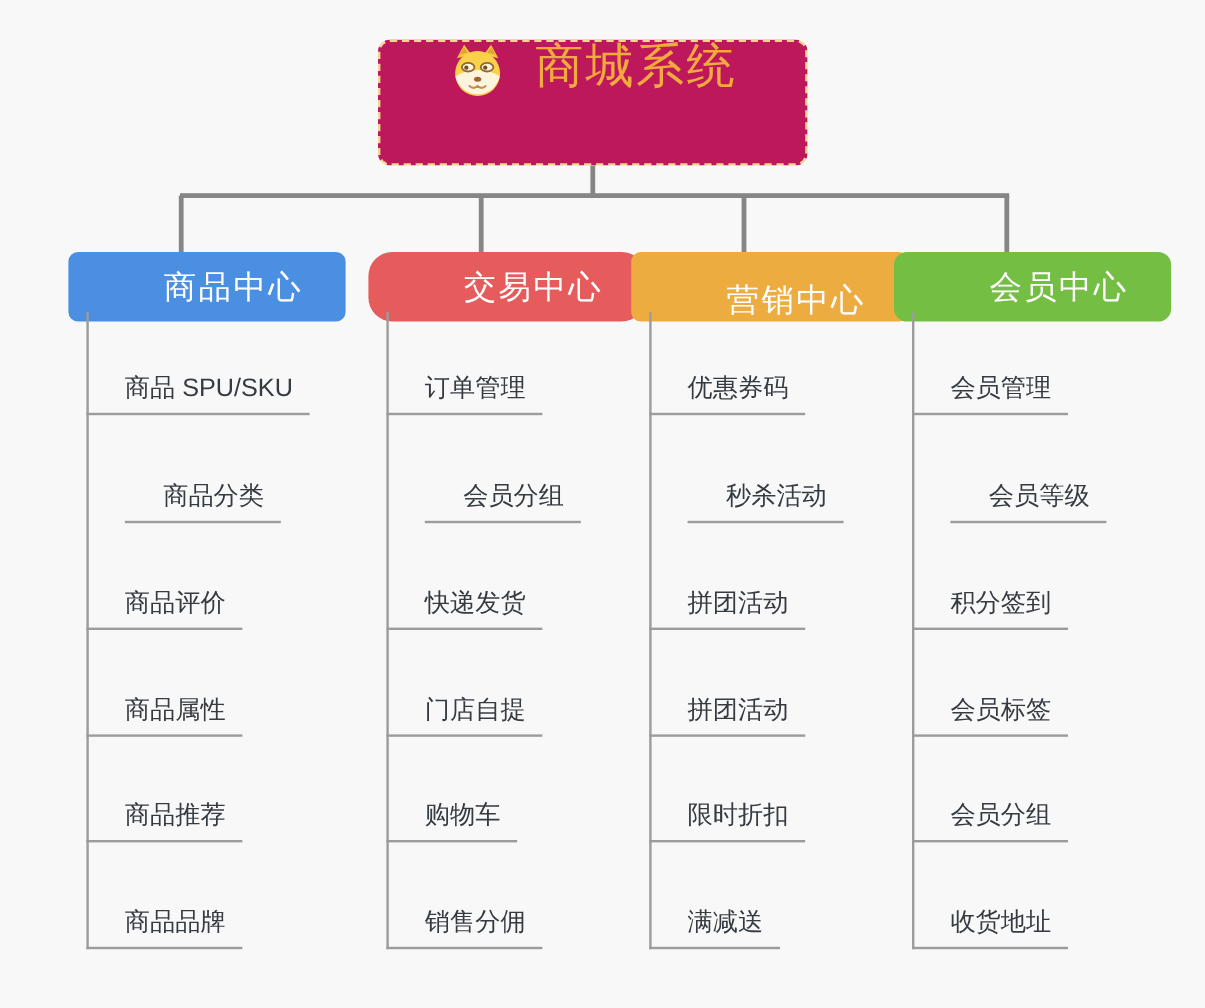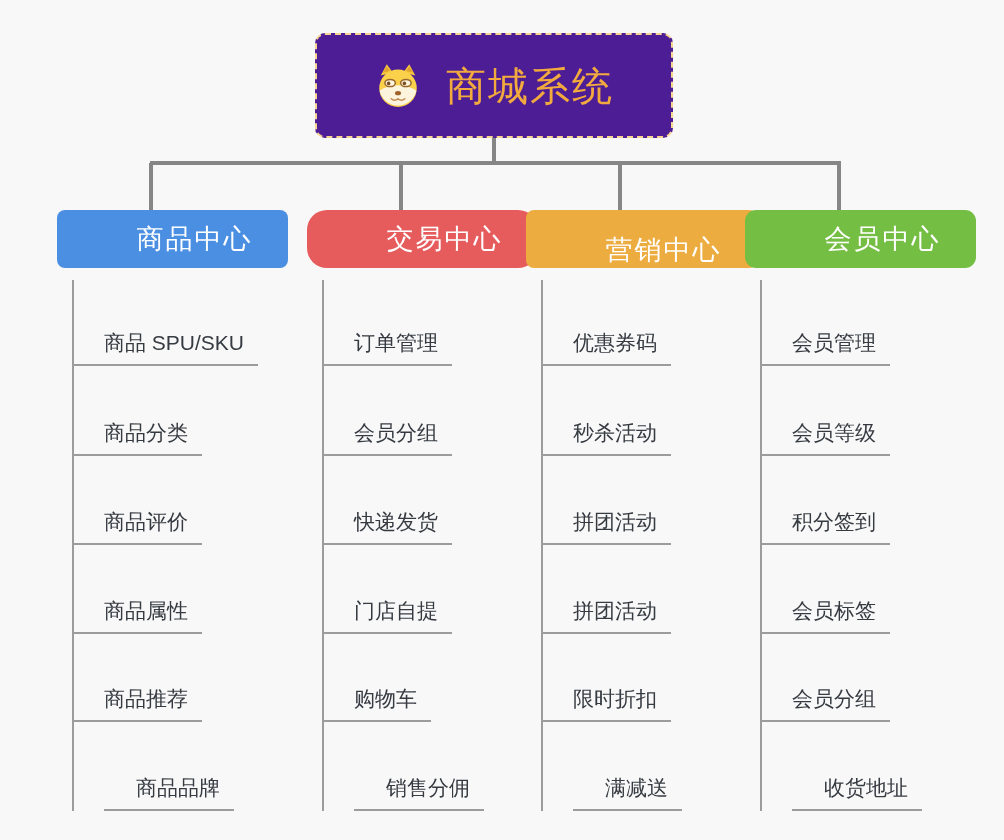--- a/index.html
+++ b/index.html
@@ -7,25 +7,25 @@
     width:1004px;height:840px;
     background:#f8f8f8;
     font-family:"Liberation Sans","DejaVu Sans",sans-serif;
     overflow:hidden;
   }
   .canvas{position:relative;width:1004px;height:840px;}
 
   
   .root-node{
     position:absolute;left:315px;top:33px;width:358px;height:105px;
-    background:#4c1d95;
+    background:#be185d;
     border:2px dashed #f6d492;
     border-radius:10px;
     box-sizing:border-box;
-    display:flex;align-items:center;justify-content:center;gap:24px;
+    display:flex;align-items:flex-start;justify-content:center;gap:24px;
   }
   .root-title{
     font-size:40px;line-height:1;
     color:#f2a93e;
     letter-spacing:2px;
   }
   .root-icon{width:48px;height:48px;display:block;}
 
   
   .line{position:absolute;background:#868686;}
@@ -40,37 +40,37 @@
     border-radius:8px;
     display:flex;align-items:center;justify-content:center;
     color:#ffffff;font-size:27px;letter-spacing:2px;padding-left:44px;
   }
   .branch-node.b1{left:57px;}
   .branch-node.b2{left:307px;}
   .branch-node.b3{left:526px;}
   .branch-node.b4{left:745px;border-radius:11px;}
 
   
-  .col{position:absolute;top:280px;width:230px;height:540px;}
+  .col{position:absolute;top:260px;width:230px;height:540px;}
   .col.c1{left:72px;} .col.c2{left:322px;} .col.c3{left:541px;} .col.c4{left:760px;}
   .col .vline{
     position:absolute;left:0;top:0;width:2px;height:531px;
     background:#9c9c9c;
   }
   .leaf{
     position:absolute;left:0;
     transform:translateY(-100%);
     display:inline-block;
     white-space:nowrap;
     font-size:21px;color:#363b42;
     padding:0 14px 7px 32px;
     border-bottom:2px solid #9c9c9c;
   }
-  .leaf.r1{top:86px;} .leaf.r2{top:176px;} .leaf.r3{top:265px;text-align:center;}
-  .leaf.r4{top:354px;} .leaf.r5{top:442px;} .leaf.r6{top:531px;margin-left:32px;}
+  .leaf.r1{top:86px;} .leaf.r2{top:176px;margin-left:32px;} .leaf.r3{top:265px;text-align:center;}
+  .leaf.r4{top:354px;} .leaf.r5{top:442px;} .leaf.r6{top:531px;}
 </style>
 </head>
 <body>
 
 <div class="canvas">
 
   <div class="root-node">
     <svg class="root-icon" viewBox="0 0 64 64" aria-hidden="true">
       <polygon points="9,18 17,3 25,14" fill="#f6c63c"></polygon>
       <polygon points="55,18 47,3 39,14" fill="#f6c63c"></polygon>

